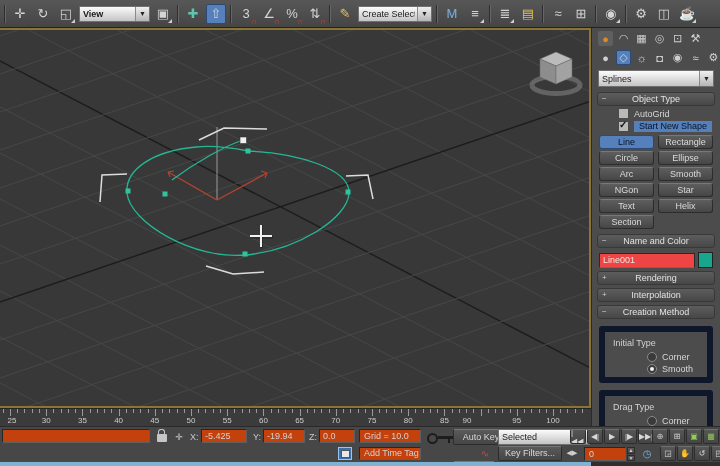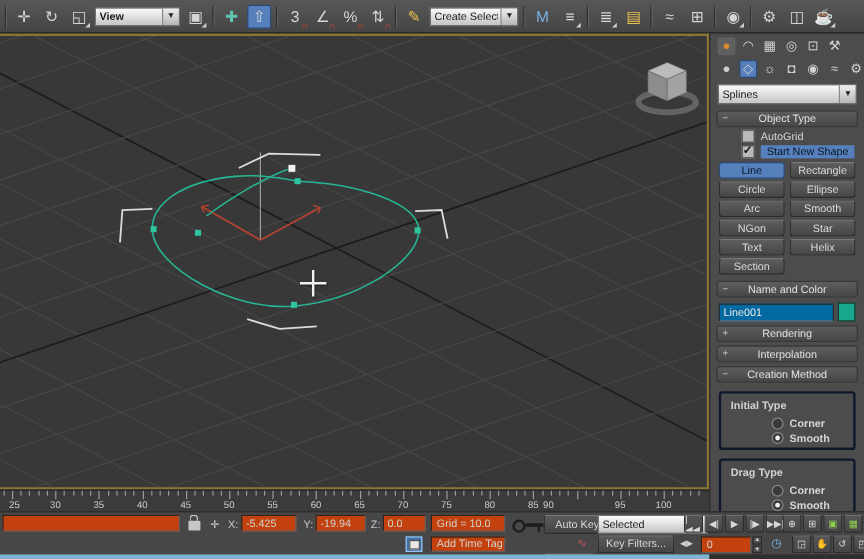--- a/index.html
+++ b/index.html
@@ -41,24 +41,24 @@
   .otrow{display:flex;align-items:center;margin:2px 8px 0 26px;gap:5px;}
   .cbx{width:9px;height:9px;background:#b9b9b9;border:1px solid #4a4a4a;position:relative;flex:none;}
   .cbx.checked:after{content:"✓";position:absolute;left:0px;top:-3px;font-size:10px;color:#101010;font-weight:bold;}
   .otlabel{font-size:9px;color:#d6d6d6;}
   .snslabel{flex:1;height:11px;line-height:11px;font-size:9px;padding-left:5px;}
   #shape-grid{display:grid;grid-template-columns:1fr 1fr;gap:2px 4px;padding:3px 7px 2px 7px;}
   .shape-btn{height:12px;line-height:12px;text-align:center;font-size:9px;color:#dadada;border-radius:3px;
     background:linear-gradient(#5e5e5e,#464646);border:1px solid #2c2c2c;border-top-color:#787878;}
   .shape-btn.active{background:#5580bc;color:#0a1322;border-color:#2c4a75;}
   #name-row{display:flex;gap:3px;margin:4px 7px 2px 7px;align-items:center;}
-  #name-field{flex:1;height:13px;line-height:13px;font-size:9px;color:#e8e8e8;background:#0369a1;
+  #name-field{flex:1;height:13px;line-height:13px;font-size:9px;color:#e8e8e8;background:#ef4444;
     border:1px solid #262b2b;border-bottom-color:#6a6a6a;padding-left:3px;}
   #color-swatch{width:13px;height:14px;border:1px solid #222;flex:none;}
-  .groupbox{margin:7px 7px 0 7px;border:2px solid #0f172a;border-radius:3px;padding:0 0 3px 0;position:relative;font-weight:bold;}
+  .groupbox{margin:7px 7px 0 7px;border:6px solid #0f172a;border-radius:3px;padding:0 0 3px 0;position:relative;}
   .grouplabel{display:inline-block;margin:-6px 0 0 5px;padding:0 3px;background:#4c4c4c;font-size:9px;color:#d2d2d2;position:relative;}
   .radiorow{display:flex;align-items:center;gap:5px;padding:2px 0 0 42px;}
   .radio{width:8px;height:8px;border-radius:50%;background:#3a3a3a;border:1px solid #8a8a8a;position:relative;flex:none;}
   .radio.sel:after{content:"";position:absolute;left:2px;top:2px;width:4px;height:4px;border-radius:50%;background:#f2f2f2;}
   .radiolabel{font-size:9px;color:#d6d6d6;}
   
   #ruler{position:absolute;left:0;top:408px;width:591px;height:18px;background:#3b3b3b;border-top:1px solid #242424;}
   .tick{position:absolute;top:0;width:1px;background:#9a9a9a;}
   .tlabel{position:absolute;top:7px;font-size:8px;color:#cdcdcd;transform:translateX(-50%);}
   #row2{position:absolute;left:0;top:426px;width:720px;height:20px;background:#474747;border-top:1px solid #2a2a2a;}
@@ -399,21 +399,21 @@
       <span class="tlabel" style="left: 118.6px;">40</span>
       <span class="tlabel" style="left: 154.8px;">45</span>
       <span class="tlabel" style="left: 191px;">50</span>
       <span class="tlabel" style="left: 227.2px;">55</span>
       <span class="tlabel" style="left: 263.4px;">60</span>
       <span class="tlabel" style="left: 299.6px;">65</span>
       <span class="tlabel" style="left: 335.8px;">70</span>
       <span class="tlabel" style="left: 372px;">75</span>
       <span class="tlabel" style="left: 408.2px;">80</span>
       <span class="tlabel" style="left: 444.4px;">85</span>
-      <span class="tlabel" style="left: 457px;">90</span>
+      <span class="tlabel" style="left: 467px;">90</span>
       <span class="tlabel" style="left: 516.8px;">95</span>
       <span class="tlabel" style="left: 553px;">100</span>
     </div>
 
   <div id="row2">
     <div class="sunken" style="left:2px;top:2px;width:148px;height:14px;"></div>
     <div class="lockicon" style="left:157px;top:7px;"></div>
     <div class="mini" style="left:171px;top:2px;font-size:9px;">✛</div>
     <span class="blabel" style="left:190px;top:5px;">X:</span>
     <div class="sunken" style="left:201px;top:2px;width:46px;height:14px;padding-left:3px;line-height:12px;">-5.425</div>

